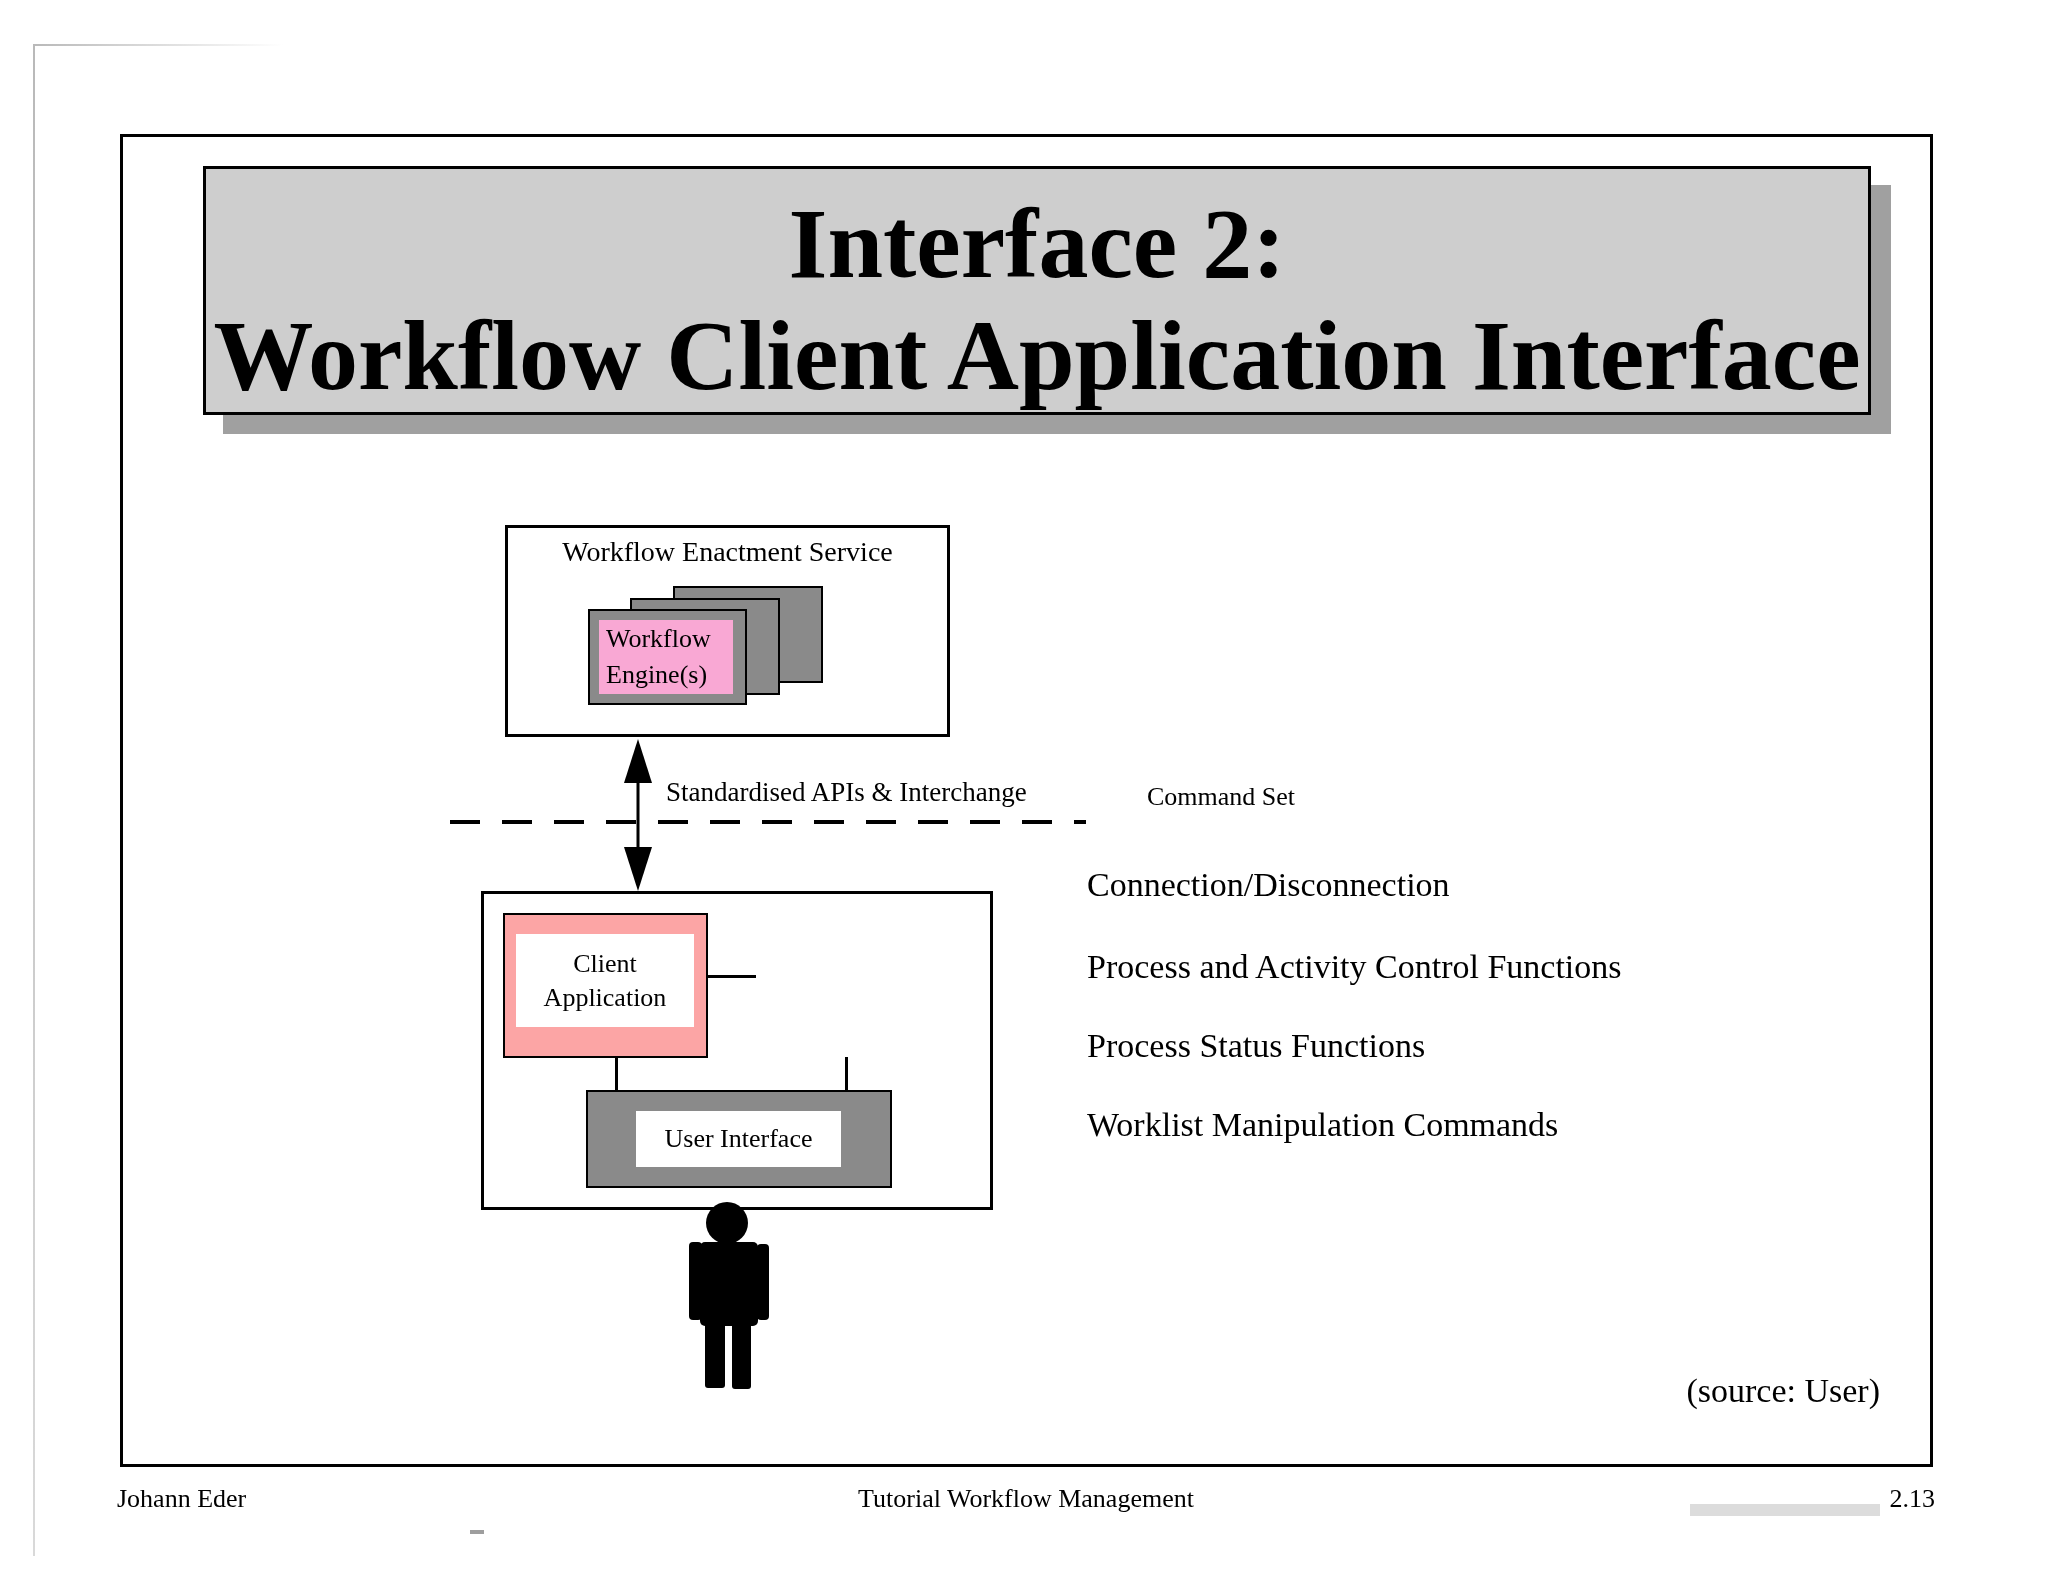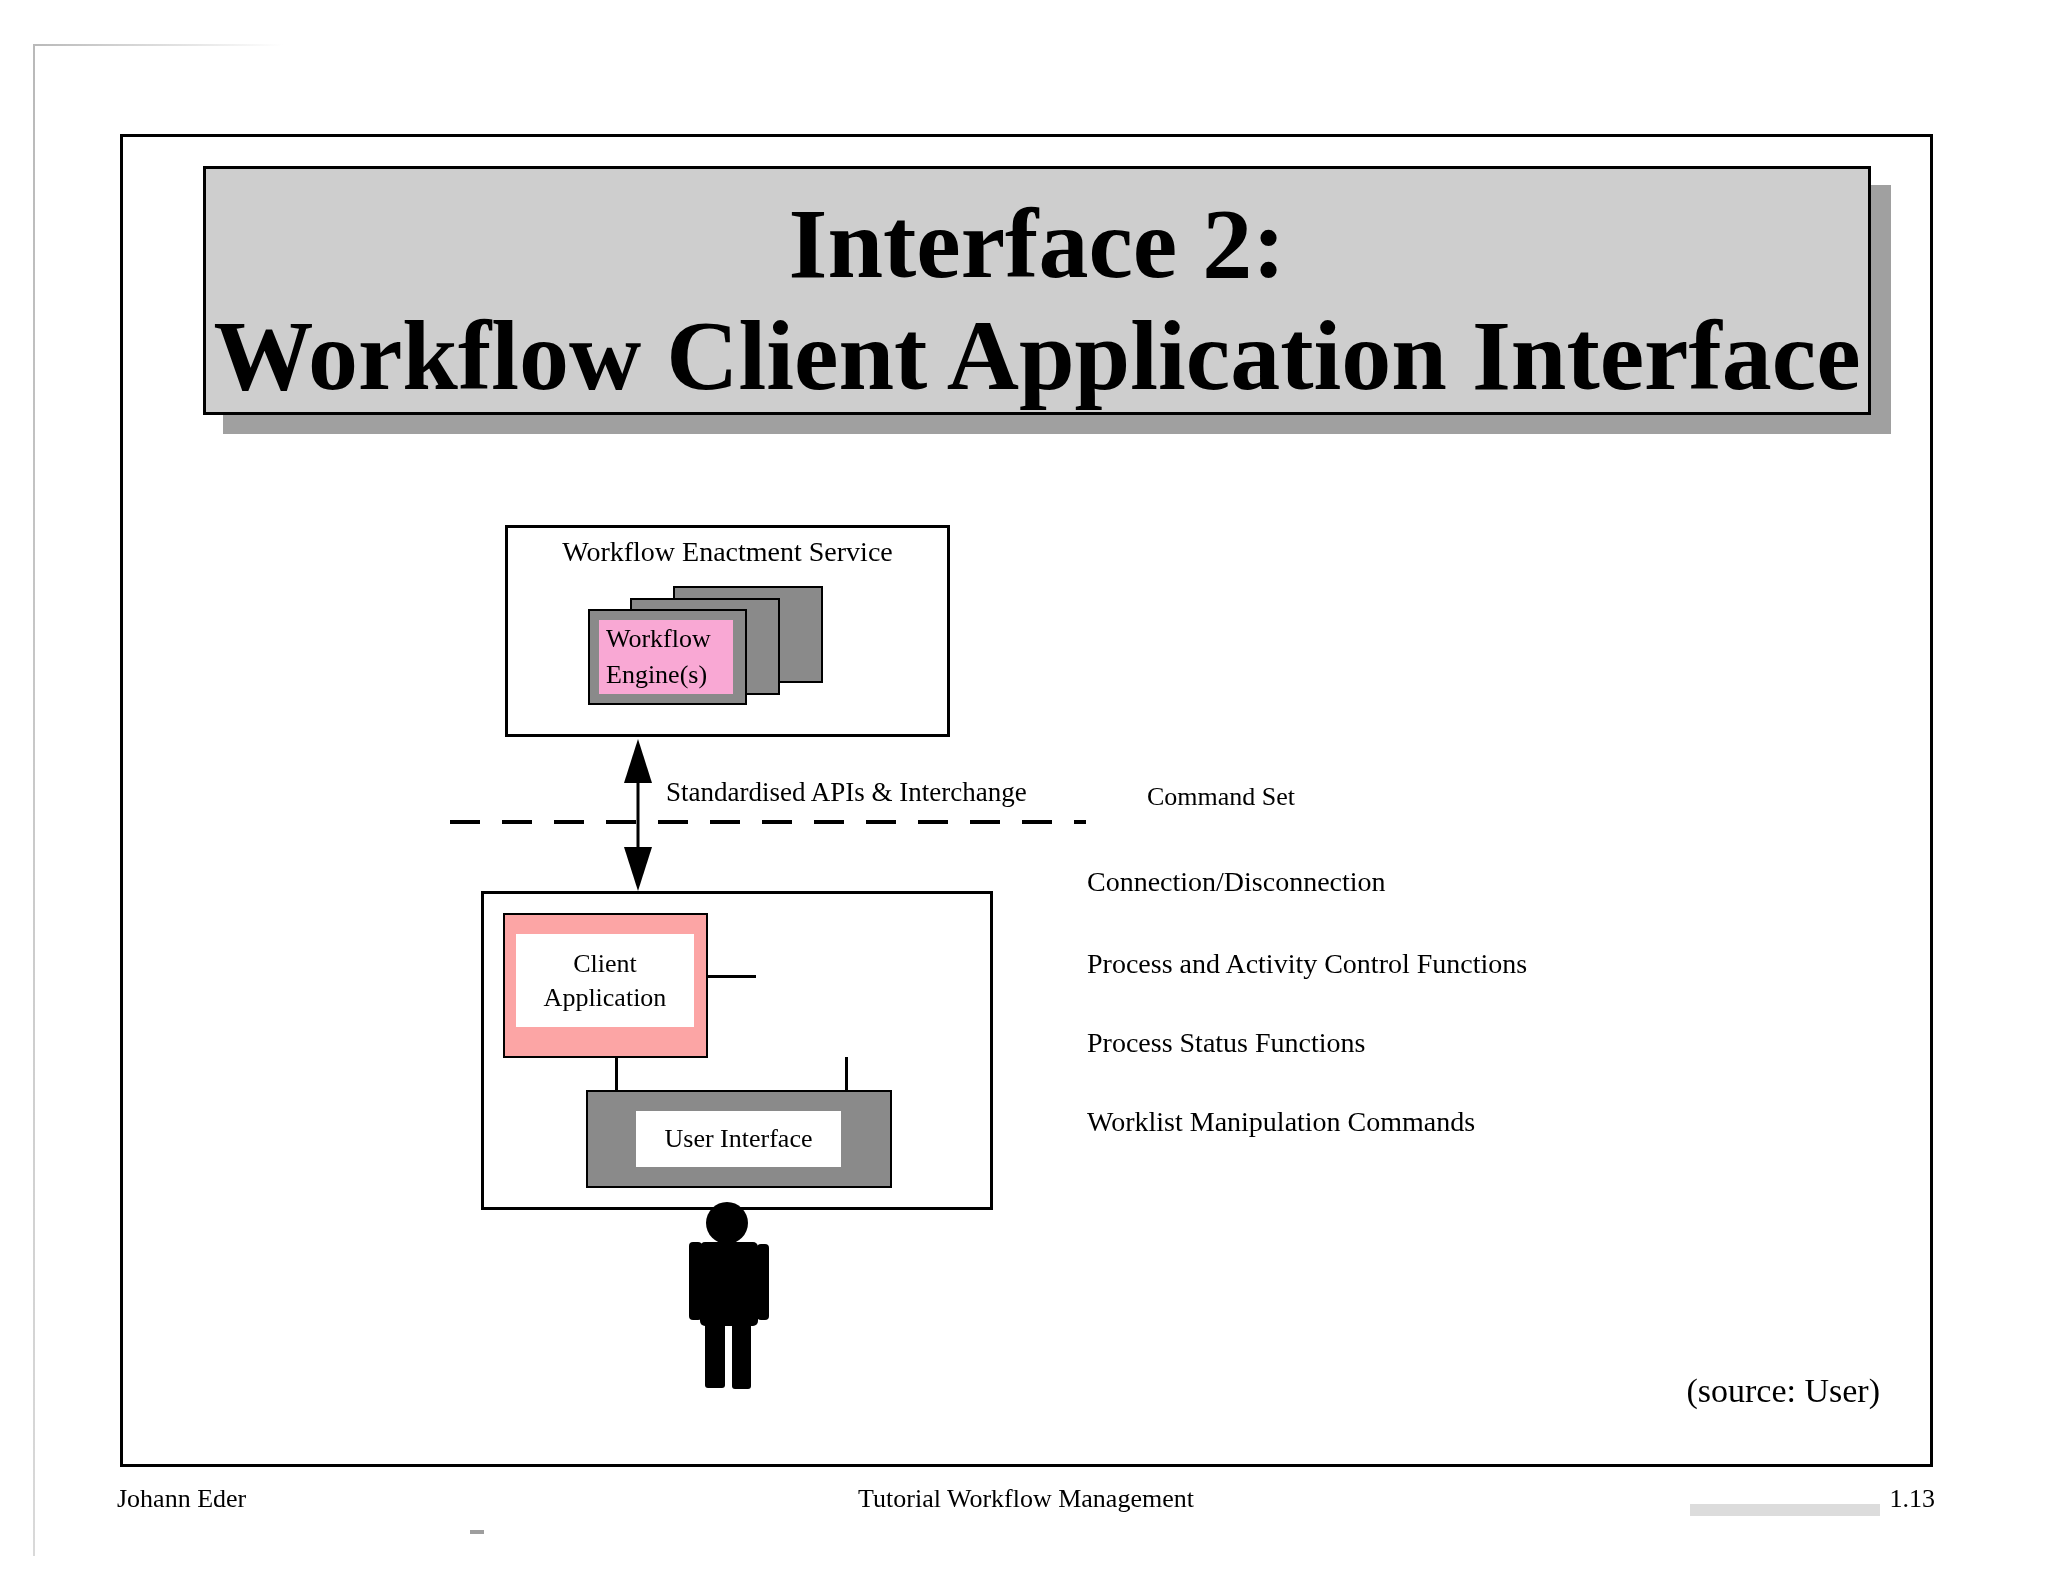--- a/index.html
+++ b/index.html
@@ -31,21 +31,21 @@
   .engine-mid{left:630px;top:598px;width:150px;height:97px;}
   .engine-front{left:588px;top:609px;width:159px;height:96px;}
   .engine-inner{position:absolute;left:9px;top:9px;right:12px;bottom:9px;background:#f9a8d4;
     font-size:26px;line-height:36px;padding:1px 0 0 7px;box-sizing:border-box;}
 
   .api-label{left:666px;top:777px;font-size:27px;white-space:nowrap;}
   .dashed-line{left:450px;top:820px;width:636px;height:4px;
     background:repeating-linear-gradient(90deg,#000 0 30px,rgba(0,0,0,0) 30px 52px);}
 
   .cs-heading{left:1147px;top:782px;font-size:26px;white-space:nowrap;}
-  .cs-item{left:1087px;font-size:28px;white-space:nowrap;}
+  .cs-item{left:1087px;font-size:34px;white-space:nowrap;}
   .cs-item-0{top:866px;} .cs-item-1{top:948px;} .cs-item-2{top:1027px;} .cs-item-3{top:1106px;}
 
   .container-box{left:481px;top:891px;width:512px;height:319px;box-sizing:border-box;border:3px solid #000;background:#fff;}
   .framed{box-sizing:border-box;border:2px solid #000;}
   .ca-box{left:503px;top:913px;width:205px;height:145px;background:#fca5a5;}
   .ca-inner{position:absolute;left:11px;top:19px;right:12px;bottom:29px;}
   .ia-box{left:756px;top:913px;width:208px;height:144px;background:#c8c8c8;}
   .ia-inner{position:absolute;left:15px;top:27px;right:16px;bottom:21px;}
   .ui-box{left:586px;top:1090px;width:306px;height:98px;background:#8a8a8a;}
   .ui-inner{position:absolute;left:48px;top:19px;right:49px;bottom:19px;}
@@ -124,15 +124,15 @@
     <rect x="71" y="44" width="12" height="76" rx="4" fill="#000"></rect>
     <rect x="14" y="42" width="58" height="84" rx="5" fill="#000"></rect>
     <rect x="19" y="118" width="20" height="70" rx="3" fill="#000"></rect>
     <rect x="46" y="120" width="19" height="69" rx="3" fill="#000"></rect>
   </svg>
 
   <div class="abs source-note">(source: User)</div>
 
   <div class="abs footer-left">Johann Eder</div>
   <div class="abs footer-center">Tutorial Workflow Management</div>
-  <div class="abs footer-right">1.13</div>
+  <div class="abs footer-right">2.13</div>
 
 </div>
 
 </body></html>

